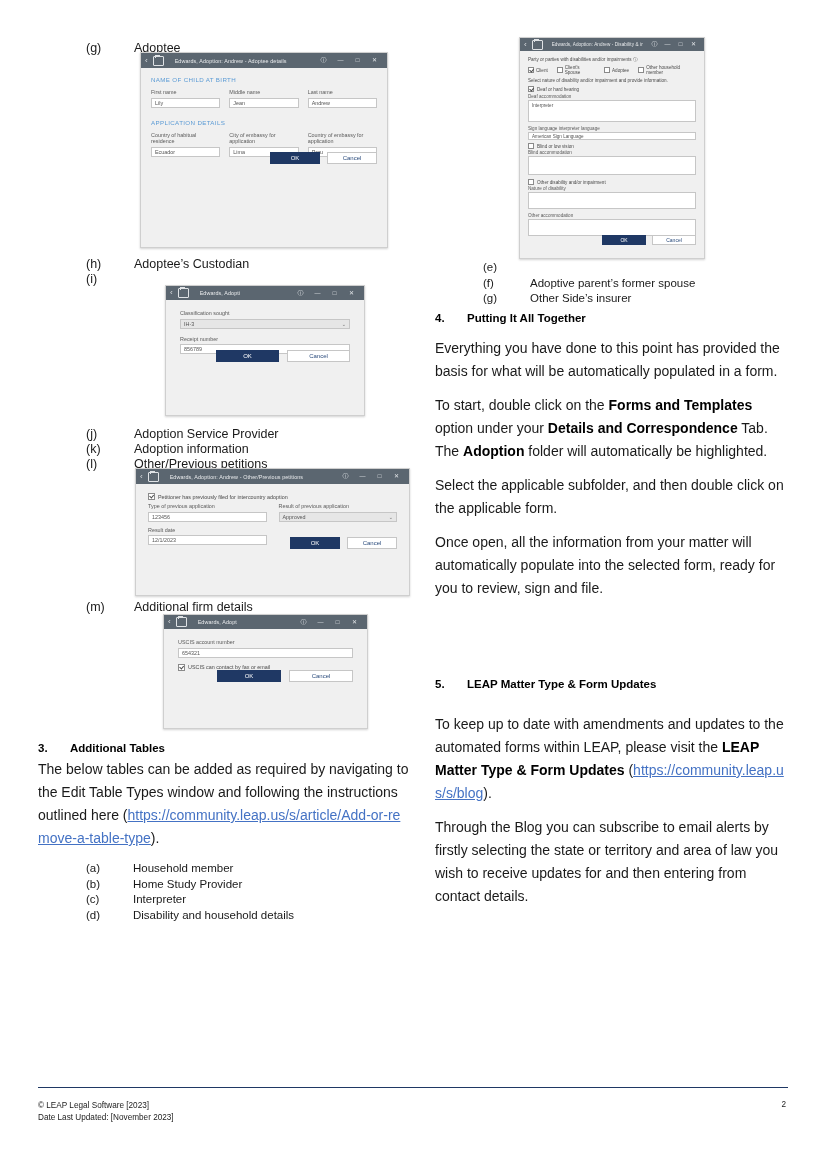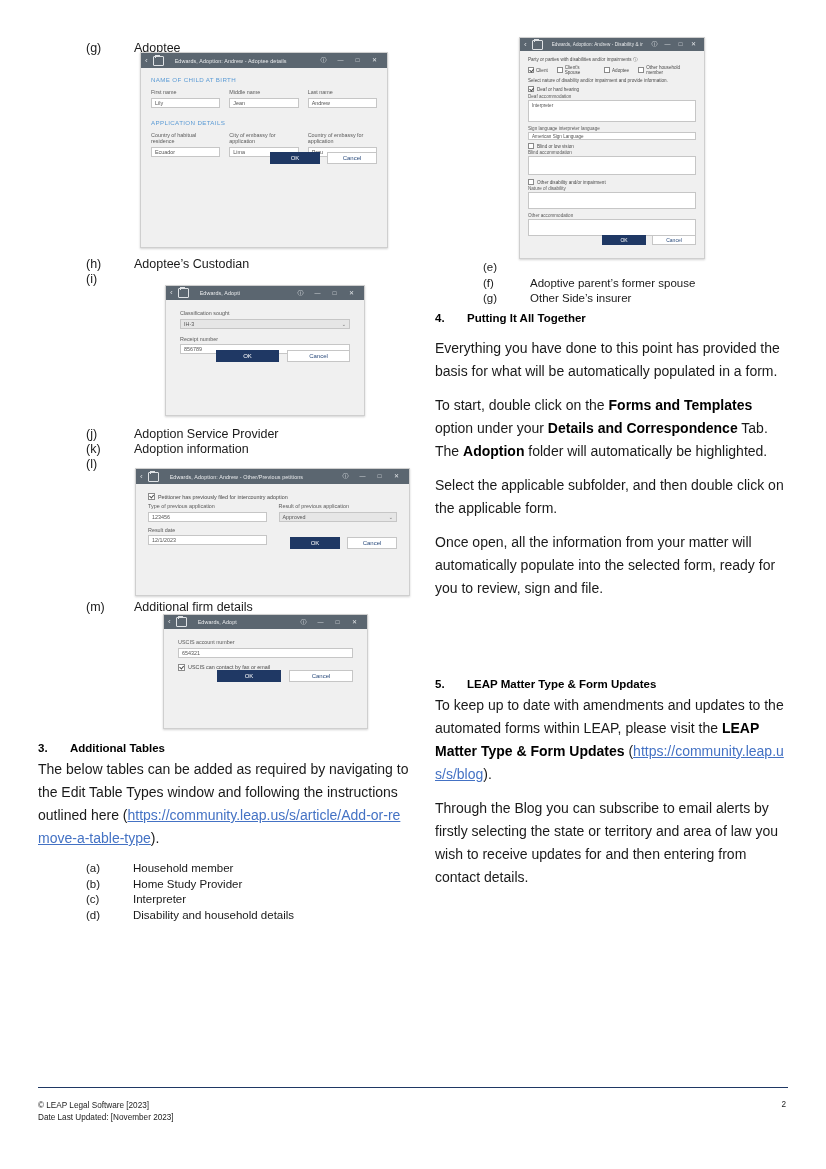--- a/index.html
+++ b/index.html
@@ -224,20 +224,21 @@
   <div class="itemrow big" style="position:absolute; left:38px; top:426px; width:372px;">
     <span class="lbl">(j)</span>
     <span class="txt">Adoption Service Provider</span>
   </div>
   <div class="itemrow big" style="position:absolute; left:38px; top:441px; width:372px;">
     <span class="lbl">(k)</span>
     <span class="txt">Adoption information</span>
   </div>
   <div class="itemrow big" style="position:absolute; left:38px; top:456px; width:372px;">
     <span class="lbl">(l)</span>
+    <span class="txt">Other/Previous petitions</span>
   </div>
 
   <div class="dlg" style="left:135px; top:468px; width:275px; height:128px;">
     <div class="titlebar">
       <span class="tb-left">
         <span class="tb-chev">‹</span>
         <span class="tb-appicon"></span>
       </span>
       <span class="tb-title">Edwards, Adoption: Andrew - Other/Previous petitions</span>
       <span class="tb-btns">
@@ -442,21 +443,21 @@
     </p>
     <p class="para">Select the applicable subfolder, and then double click on the applicable form.</p>
     <p class="para">Once open, all the information from your matter will automatically populate into the selected form, ready for you to review, sign and file.</p>
   </div>
 
   <div style="position:absolute; left:435px; top:678px; width:355px;">
     <div class="h-num">
       <span class="n">5.</span>
       <span>LEAP Matter Type &amp; Form Updates</span>
     </div>
-    <p class="para" style="margin-top:4px;">
+    <p class="para" style="margin-top:23px;">
       <span>To keep up to date with amendments and updates to the automated forms within LEAP, please visit the </span><b>LEAP Matter Type &amp; Form Updates</b><span> (</span><a class="lnk" href="#">https://community.leap.us/s/blog</a><span>).</span>
     </p>
     <p class="para">Through the Blog you can subscribe to email alerts by firstly selecting the state or territory and area of law you wish to receive updates for and then entering from contact details.</p>
   </div>
 
   <div class="foot-rule"></div>
   <div class="foot">
     <div>© LEAP Legal Software [2023]</div>
     <div>Date Last Updated: [November 2023]</div>
   </div>

